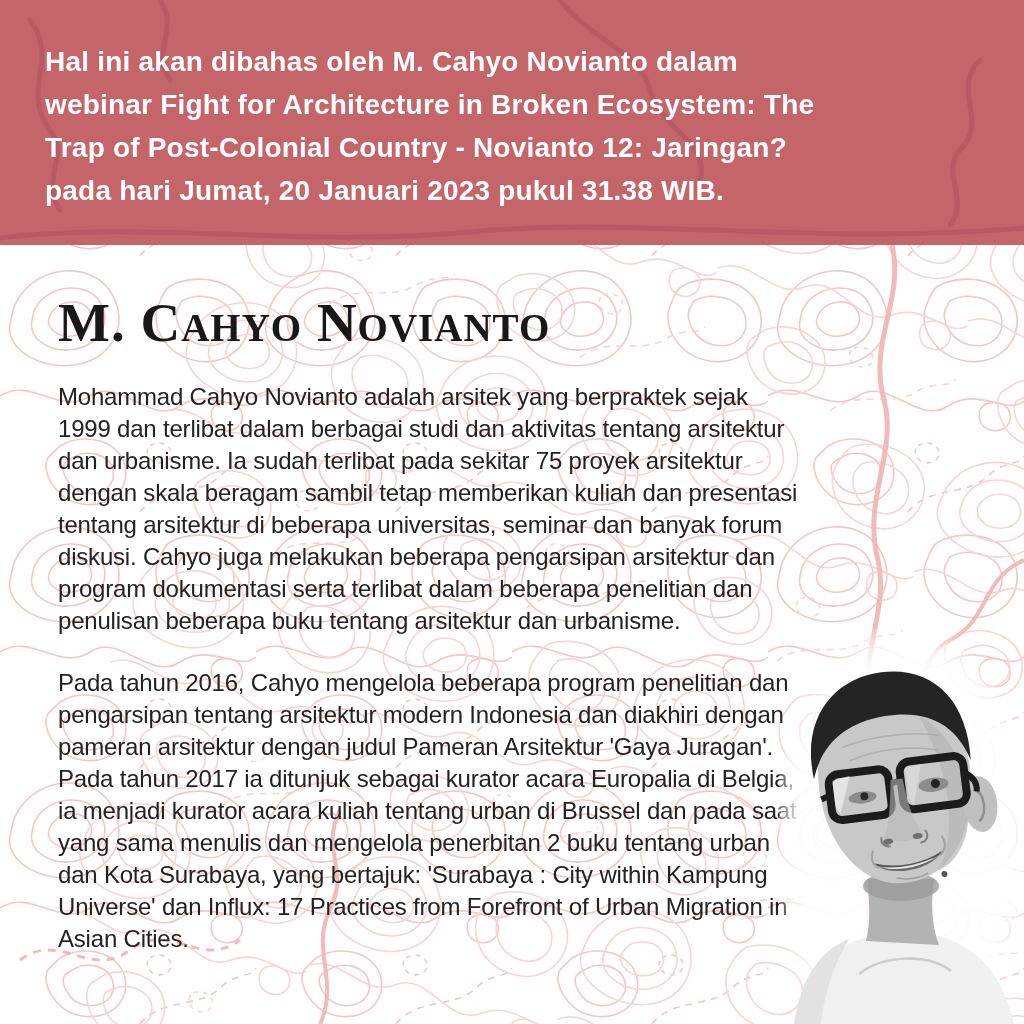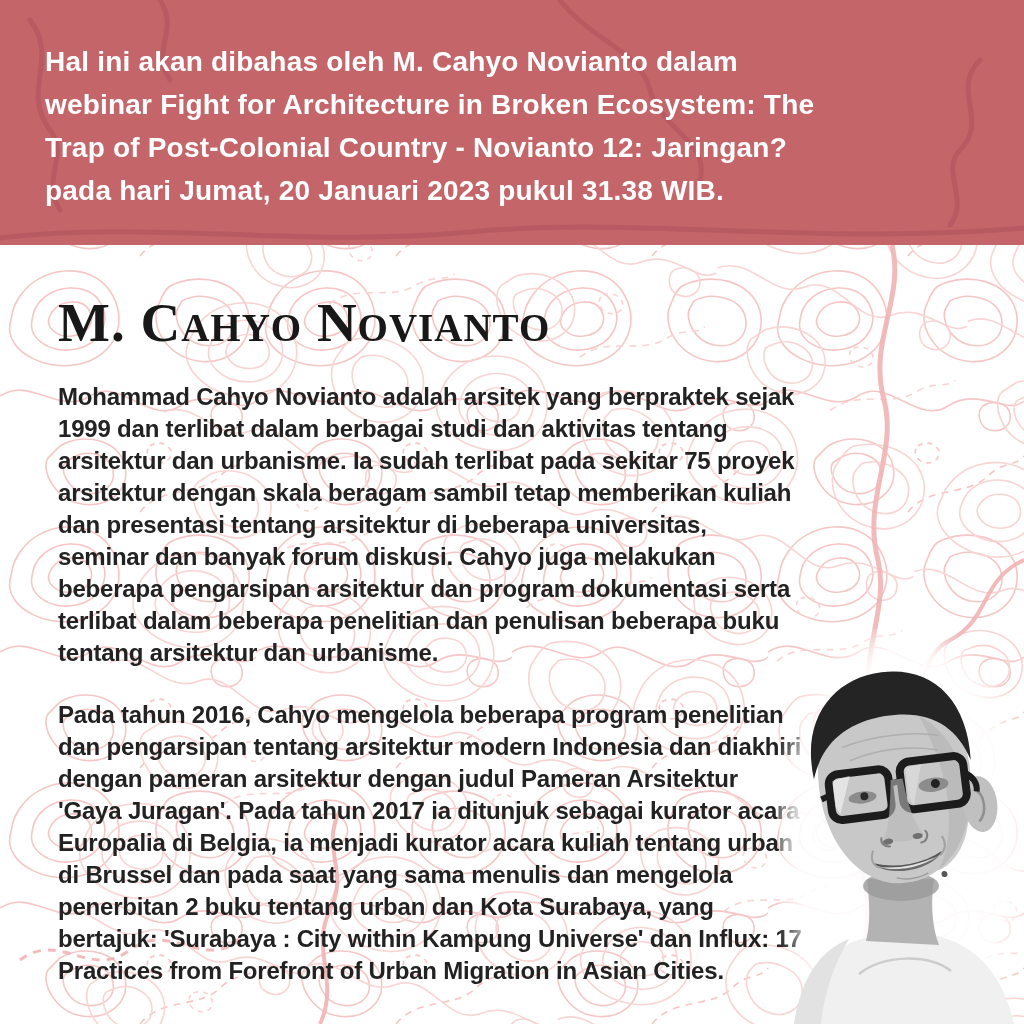--- a/index.html
+++ b/index.html
@@ -26,21 +26,21 @@
   .speaker-name {
     margin:0 0 28px 0;
     font-family:"Liberation Serif", serif;
     font-variant-caps:small-caps; font-variant:small-caps;
     font-weight:700; font-size:55px; line-height:60px; color:#181818;
     letter-spacing:1px;
   }
   .bio p {
     margin:0 0 30px 0;
     font-size:24px; line-height:32px; color:#222222;
-    letter-spacing:-0.2px; font-weight:700;
+    letter-spacing:-0.2px; font-weight:400;
   }
   .portrait {
     position:absolute; right:0; bottom:0; width:245px; height:395px; z-index:4;
   }
 </style>
 </head>
 <body>
 
 <div class="canvas">
 

